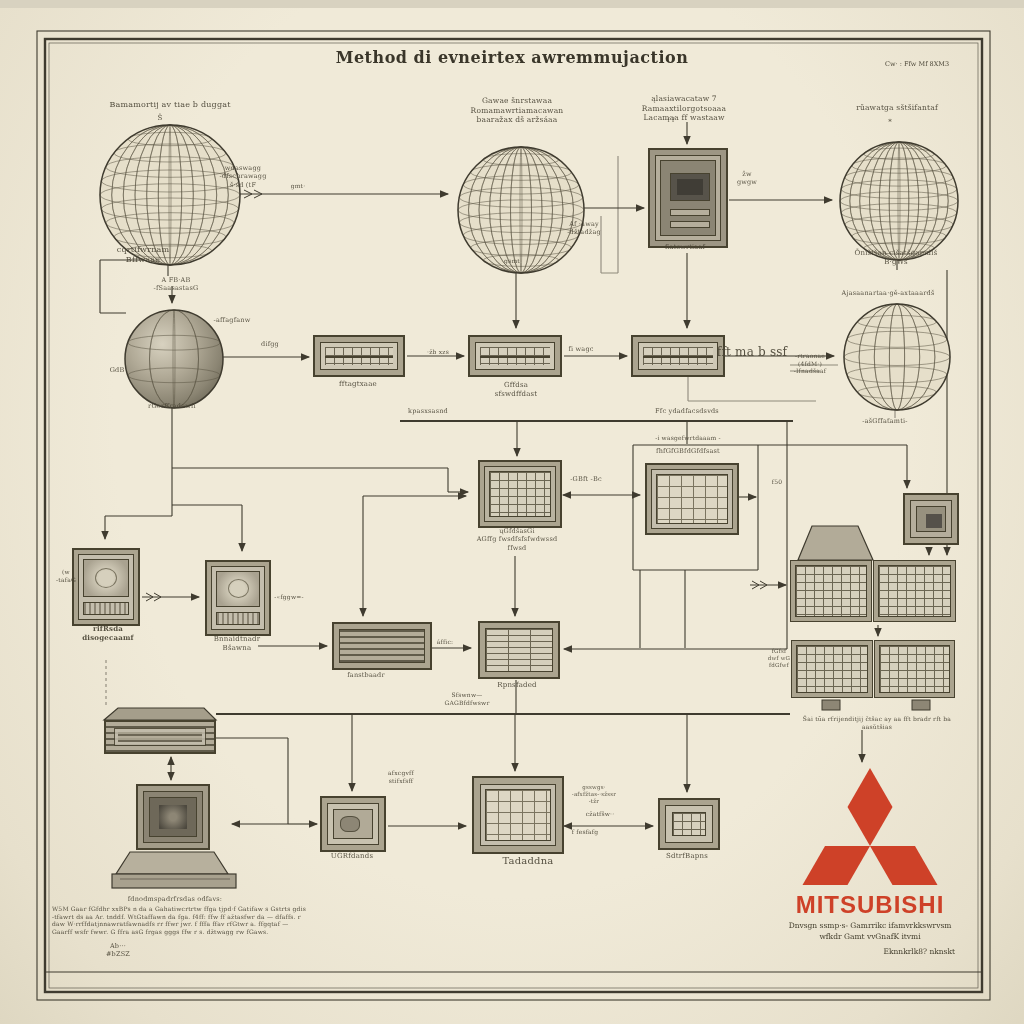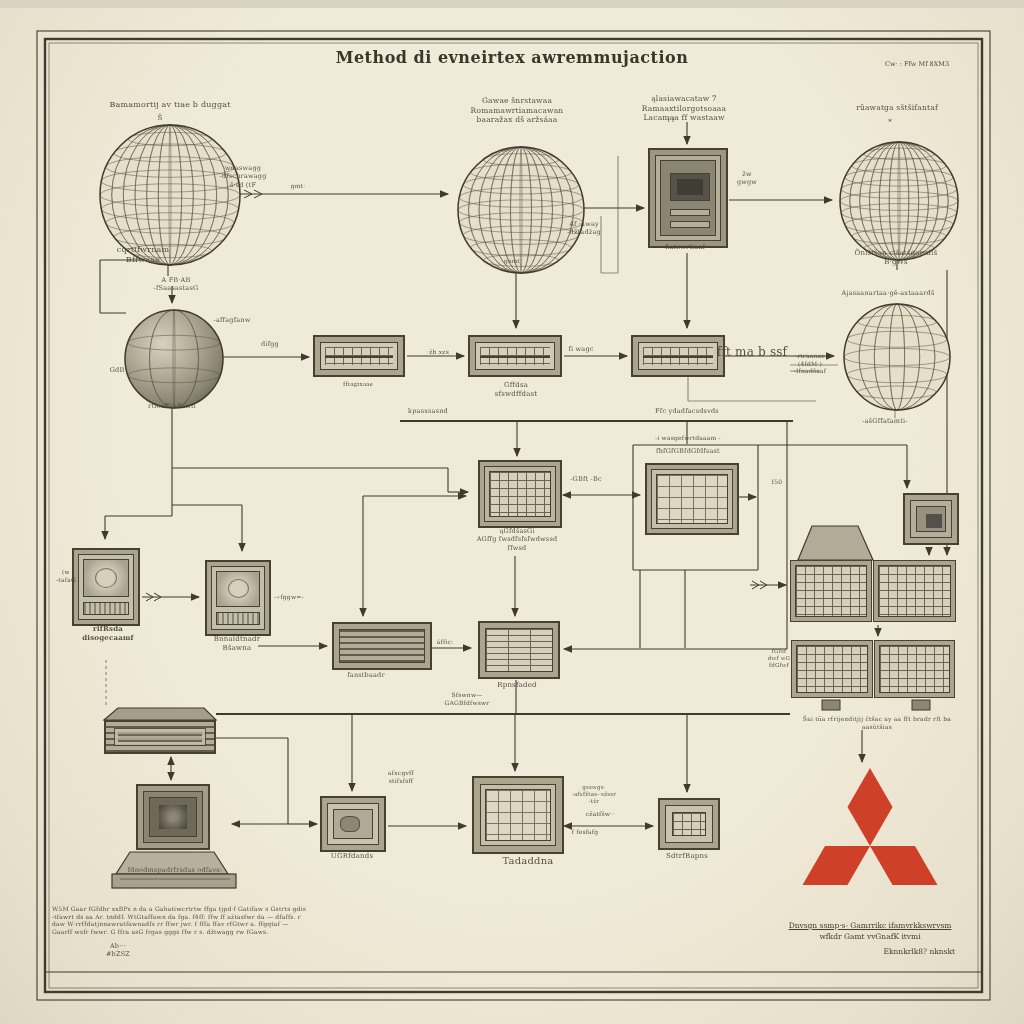--- a/index.html
+++ b/index.html
@@ -33,21 +33,21 @@
     background-image:linear-gradient(#6b6552 1px,transparent 1px),linear-gradient(90deg,#6b6552 1px,transparent 1px);
     background-size:22px 6px;}
   #title{position:absolute;top:40px;left:50%;transform:translateX(-50%);z-index:4;
     font-weight:bold;font-size:16px;letter-spacing:.5px;color:#3a362a;white-space:nowrap;}
   #top-note{position:absolute;top:52px;left:885px;width:110px;z-index:4;font-size:6.5px;color:#4a4536;}
   #footer-text{position:absolute;top:968px;left:0;width:1024px;text-align:center;z-index:4;
     font-size:8px;letter-spacing:2px;color:#45402f;}
   #mitsu{position:absolute;left:780px;top:755px;width:190px;z-index:4;}
   #mitsu-brand{position:absolute;left:-8px;top:128px;width:196px;text-align:center;
     font-family:"Liberation Sans",sans-serif;font-weight:bold;font-size:24px;letter-spacing:1px;color:#ce4128;}
-  #mitsu-l1{position:absolute;left:-12px;top:158px;width:204px;text-align:center;font-size:7.5px;color:#45402f;text-decoration:underline;}
+  #mitsu-l1{position:absolute;left:-12px;top:158px;width:204px;text-align:center;font-size:7.5px;color:#45402f;}
   #mitsu-l2{position:absolute;left:-12px;top:169px;width:204px;text-align:center;font-size:7.5px;color:#45402f;}
   #mitsu-l3{position:absolute;left:20px;top:184px;width:155px;text-align:right;font-size:7.5px;color:#45402f;}
 </style>
 </head>
 <body>
 
 <div id="page">
 
   <div id="title">Method di evneirtex awremmujaction</div>
   <div id="top-note">Cw· : Ffw Mf 8XM3</div>
@@ -365,20 +365,21 @@
       <div class="abs frame1 grid-sm" style="left:6px;top:6px;right:6px;bottom:6px"></div>
     </div>
   </div>
 
   <div id="mitsu">
     <svg width="190" height="130" viewBox="0 0 190 130">
       <polygon points="90,5 112.5,44 90,83 67.5,44" fill="#ce4128"></polygon>
       <polygon points="90,83 67.5,122 22.5,122 45,83" fill="#ce4128"></polygon>
       <polygon points="90,83 112.5,122 157.5,122 135,83" fill="#ce4128"></polygon>
     </svg>
+    <div id="mitsu-brand">MITSUBISHI</div>
     <div id="mitsu-l1">Dnvsgn ssmp·s- Gamrrikc ifamvrkkswrvsm</div>
     <div id="mitsu-l2">wfkdr Gamt vvGnafK itvmi</div>
     <div id="mitsu-l3">Eknnkrlk8? nknskt</div>
   </div>
 
   <div id="labels">
       <div class="lbl" style="font-size: 8px; top: 92px; left: 170px; transform: translateX(-50%); white-space: pre;">Bamamortij av tiae b duggat</div>
       <div class="lbl" style="font-size: 7px; top: 106px; left: 160px; transform: translateX(-50%); white-space: pre;">Ŝ</div>
       <div class="lbl" style="font-size: 6.5px; top: 156px; left: 243px; transform: translateX(-50%); white-space: pre;">wdaswagg
 -dfschrawagg
@@ -401,21 +402,21 @@
       <div class="lbl" style="font-size: 7.5px; top: 95px; left: 897px; transform: translateX(-50%); white-space: pre;">rŭawatga sštšifantaf</div>
       <div class="lbl" style="font-size: 7px; top: 110px; left: 890px; transform: translateX(-50%); white-space: pre;">*</div>
       <div class="lbl" style="font-size: 7px; top: 241px; left: 896px; transform: translateX(-50%); white-space: pre;">Ōnišišan cišatšģamdiš
 B·gWš</div>
       <div class="lbl" style="font-size: 6.5px; top: 268px; left: 176px; transform: translateX(-50%); white-space: pre;">A FB·AB
 -fSaasastasG</div>
       <div class="lbl" style="font-size: 6.5px; top: 358px; left: 117px; transform: translateX(-50%); white-space: pre;">GdB</div>
       <div class="lbl" style="font-size: 6.5px; top: 308px; left: 232px; transform: translateX(-50%); white-space: pre;">-affagfanw</div>
       <div class="lbl" style="font-size: 6.5px; top: 394px; left: 172px; transform: translateX(-50%); white-space: pre;">rGorffradawfi</div>
       <div class="lbl" style="font-size: 6.5px; top: 332px; left: 270px; transform: translateX(-50%); white-space: pre;">difgg</div>
-      <div class="lbl" style="font-size: 7px; top: 372px; left: 358px; transform: translateX(-50%); white-space: pre; font-family: Liberation Serif, serif;">fftagtxaae</div>
+      <div class="lbl" style="font-size: 7px; top: 372px; left: 358px; transform: translateX(-50%); white-space: pre;">fftagtxaae</div>
       <div class="lbl" style="font-size: 6px; top: 340px; left: 438px; transform: translateX(-50%); white-space: pre;">·žb xzs</div>
       <div class="lbl" style="font-size: 7px; top: 373px; left: 516px; transform: translateX(-50%); white-space: pre;">Gffdsa
 sfswdffdast</div>
       <div class="lbl" style="font-size: 6.5px; top: 337px; left: 581px; transform: translateX(-50%); white-space: pre;">fi wagc</div>
       <div class="lbl" style="font-size: 12px; top: 337px; left: 752px; transform: translateX(-50%); white-space: pre;">fft ma b ssf</div>
       <div class="lbl" style="font-size: 6px; top: 344px; left: 810px; transform: translateX(-50%); white-space: pre;">-rtraonae
 (4fdM·)
 -Ifnadšaaf</div>
       <div class="lbl" style="font-size: 6.5px; top: 281px; left: 888px; transform: translateX(-50%); white-space: pre;">Ajasaanartaa·gě-axtaaardš</div>
       <div class="lbl" style="font-size: 6.5px; top: 409px; left: 885px; transform: translateX(-50%); white-space: pre;">-ašGffaťamti-</div>
@@ -448,18 +449,18 @@
       <div class="lbl" style="font-size: 6px; top: 761px; left: 401px; transform: translateX(-50%); white-space: pre;">afxcgvff
 stifxfsff</div>
       <div class="lbl" style="font-size: 5.5px; top: 776px; left: 594px; transform: translateX(-50%); white-space: pre;">gsswgs·
 -afxfžtas-·sžssr
 -tžr</div>
       <div class="lbl" style="font-size: 6px; top: 820px; left: 585px; transform: translateX(-50%); white-space: pre;">f fesfafg</div>
       <div class="lbl" style="font-size: 6px; top: 802px; left: 600px; transform: translateX(-50%); white-space: pre;">cžatfšw··</div>
       <div class="lbl" style="font-size: 7px; top: 844px; left: 352px; transform: translateX(-50%); white-space: pre;">UGRfdands</div>
       <div class="lbl" style="font-size: 10px; top: 847px; left: 528px; transform: translateX(-50%); white-space: pre;">Tadaddna</div>
       <div class="lbl" style="font-size: 7px; top: 844px; left: 687px; transform: translateX(-50%); white-space: pre;">SdtrfBapns</div>
-      <div class="lbl" style="font-size: 6.5px; top: 858px; left: 175px; transform: translateX(-50%); white-space: pre;">fdnodmspadrfrsdas odfavs:</div>
+      <div class="lbl" style="font-size: 6.5px; top: 887px; left: 175px; transform: translateX(-50%); white-space: pre;">fdnodmspadrfrsdas odfavs:</div>
       <div class="lbl" style="font-size: 6px; top: 897px; left: 52px; text-align: left; width: 255px;">W5M Gaar fGfdhr xxBPs n da a Gahatiwcrtrtw ffga tjpd·f Gatifaw s Gstrts gdis -tfawrt ds aa Ar. tnddf. WtGtaffawn da fga. f4ff: ffw ff ažtasfwr da — dfaffs. r daw W·rrffdatjnnawratfawnadfs rr ffwr jwr. f fffa ffav rfGtwr a. ffgqtaf — Gaarff wsfr fwwr. G ffra asG frgas gggs ffw r s. džtwagg rw fGaws.</div>
       <div class="lbl" style="font-size: 6.5px; top: 934px; left: 118px; transform: translateX(-50%); white-space: pre;">Ab···
 #bZSZ</div>
     </div>
 </div>
 
 </body></html>

